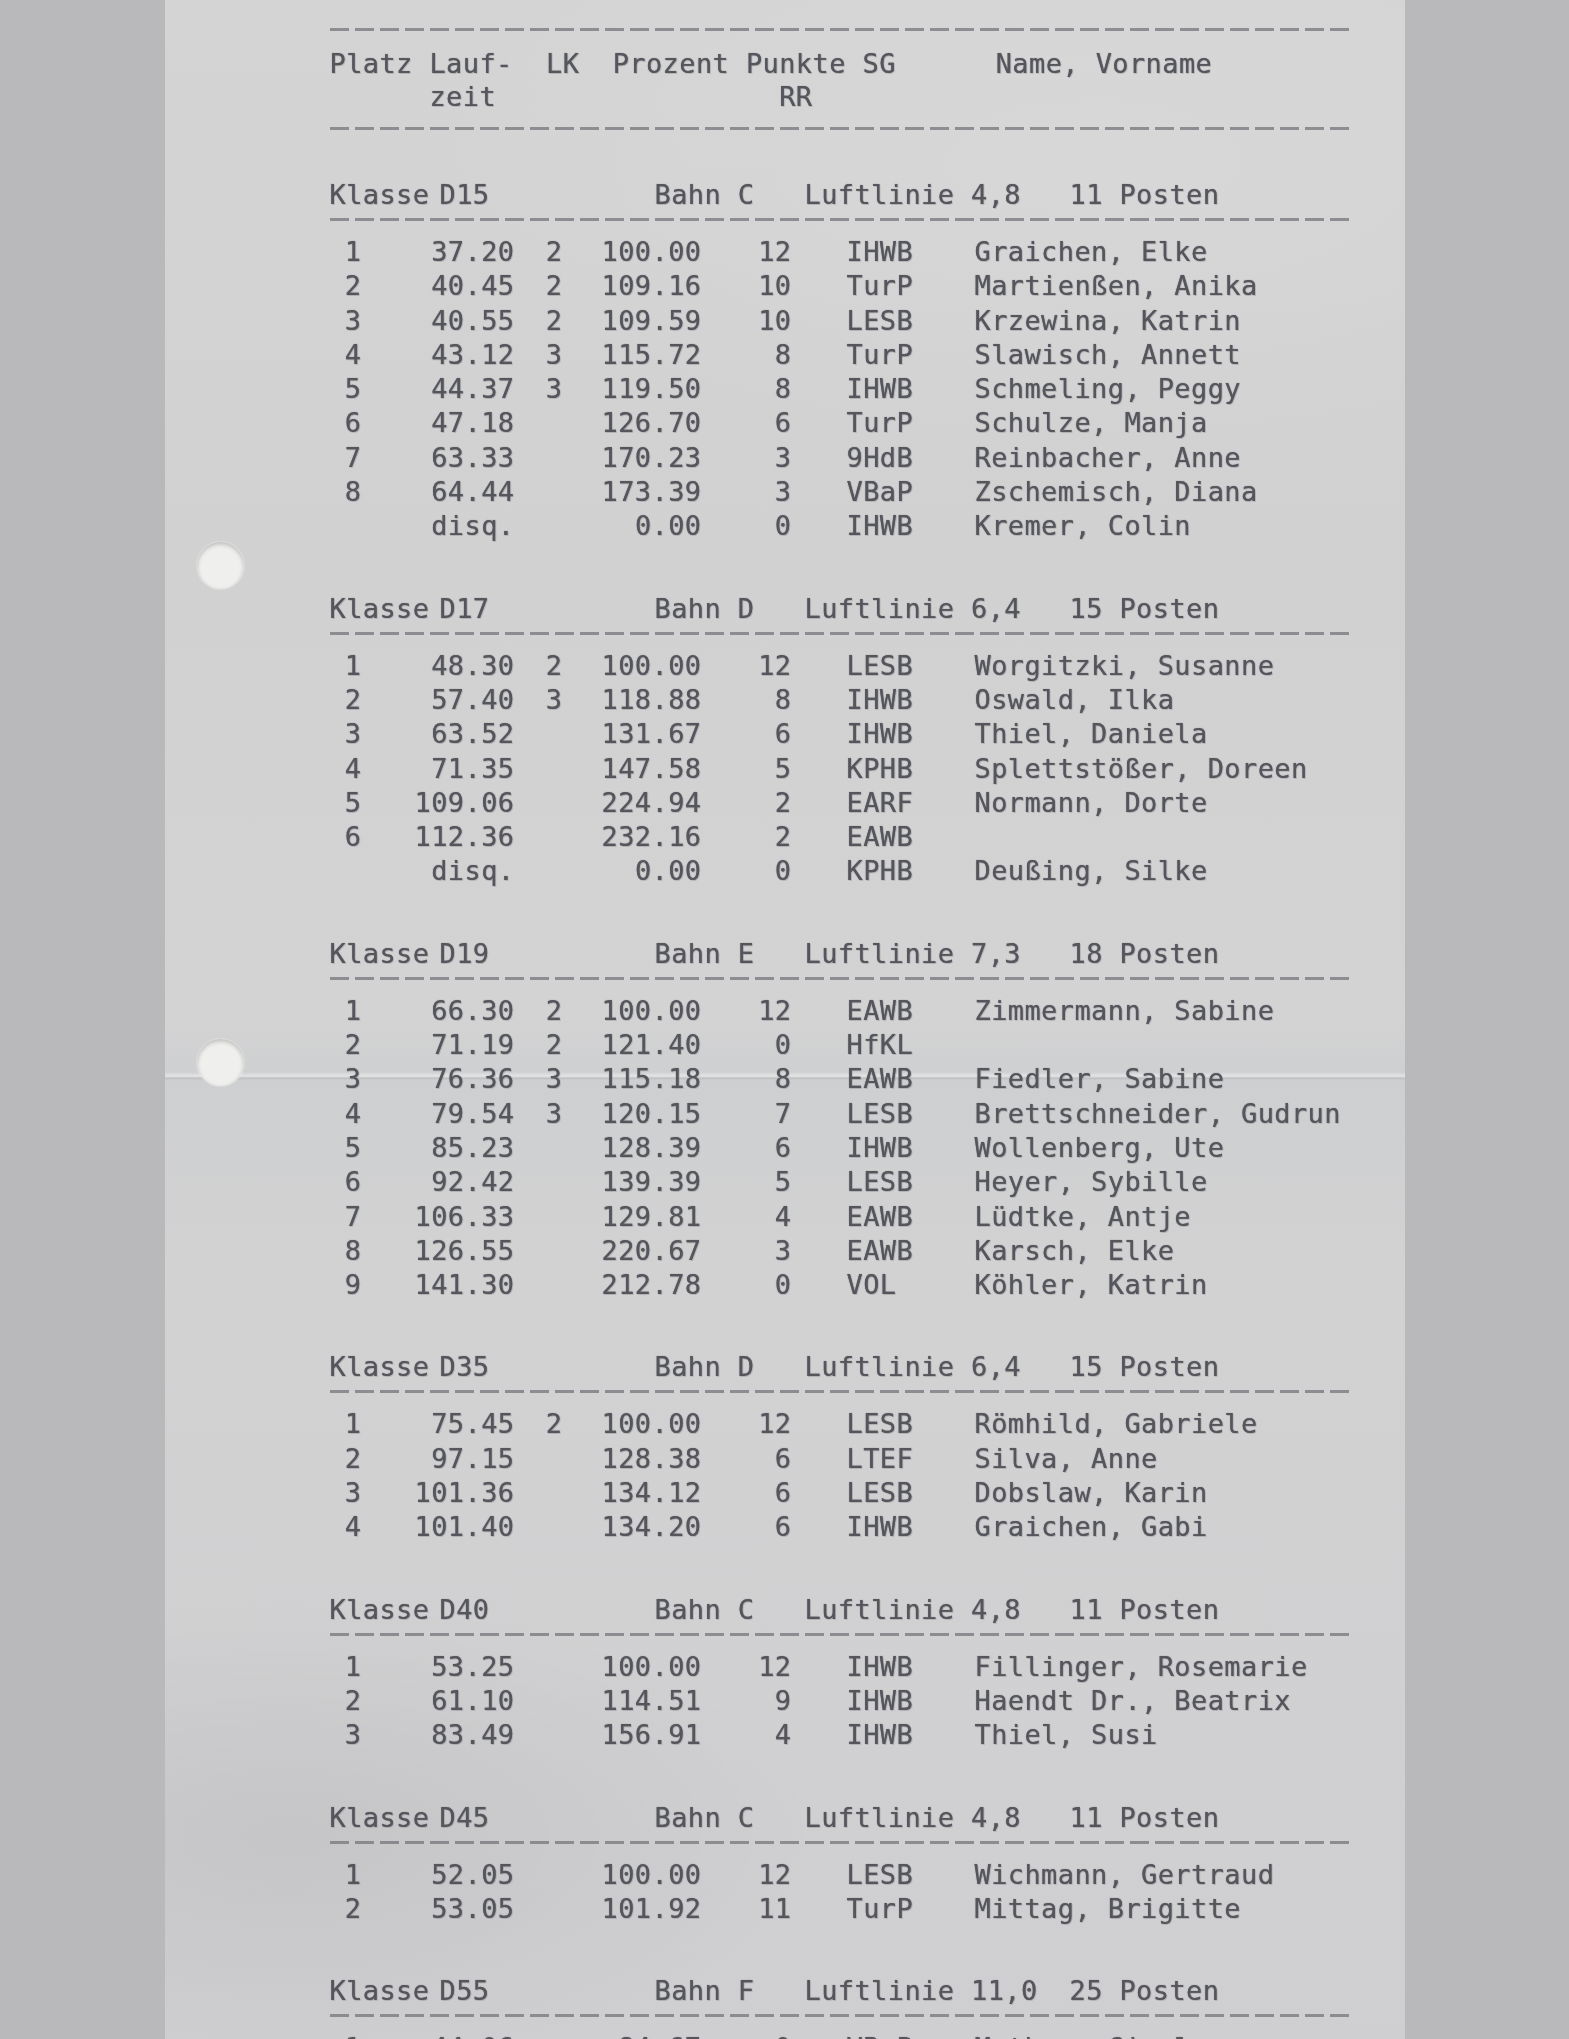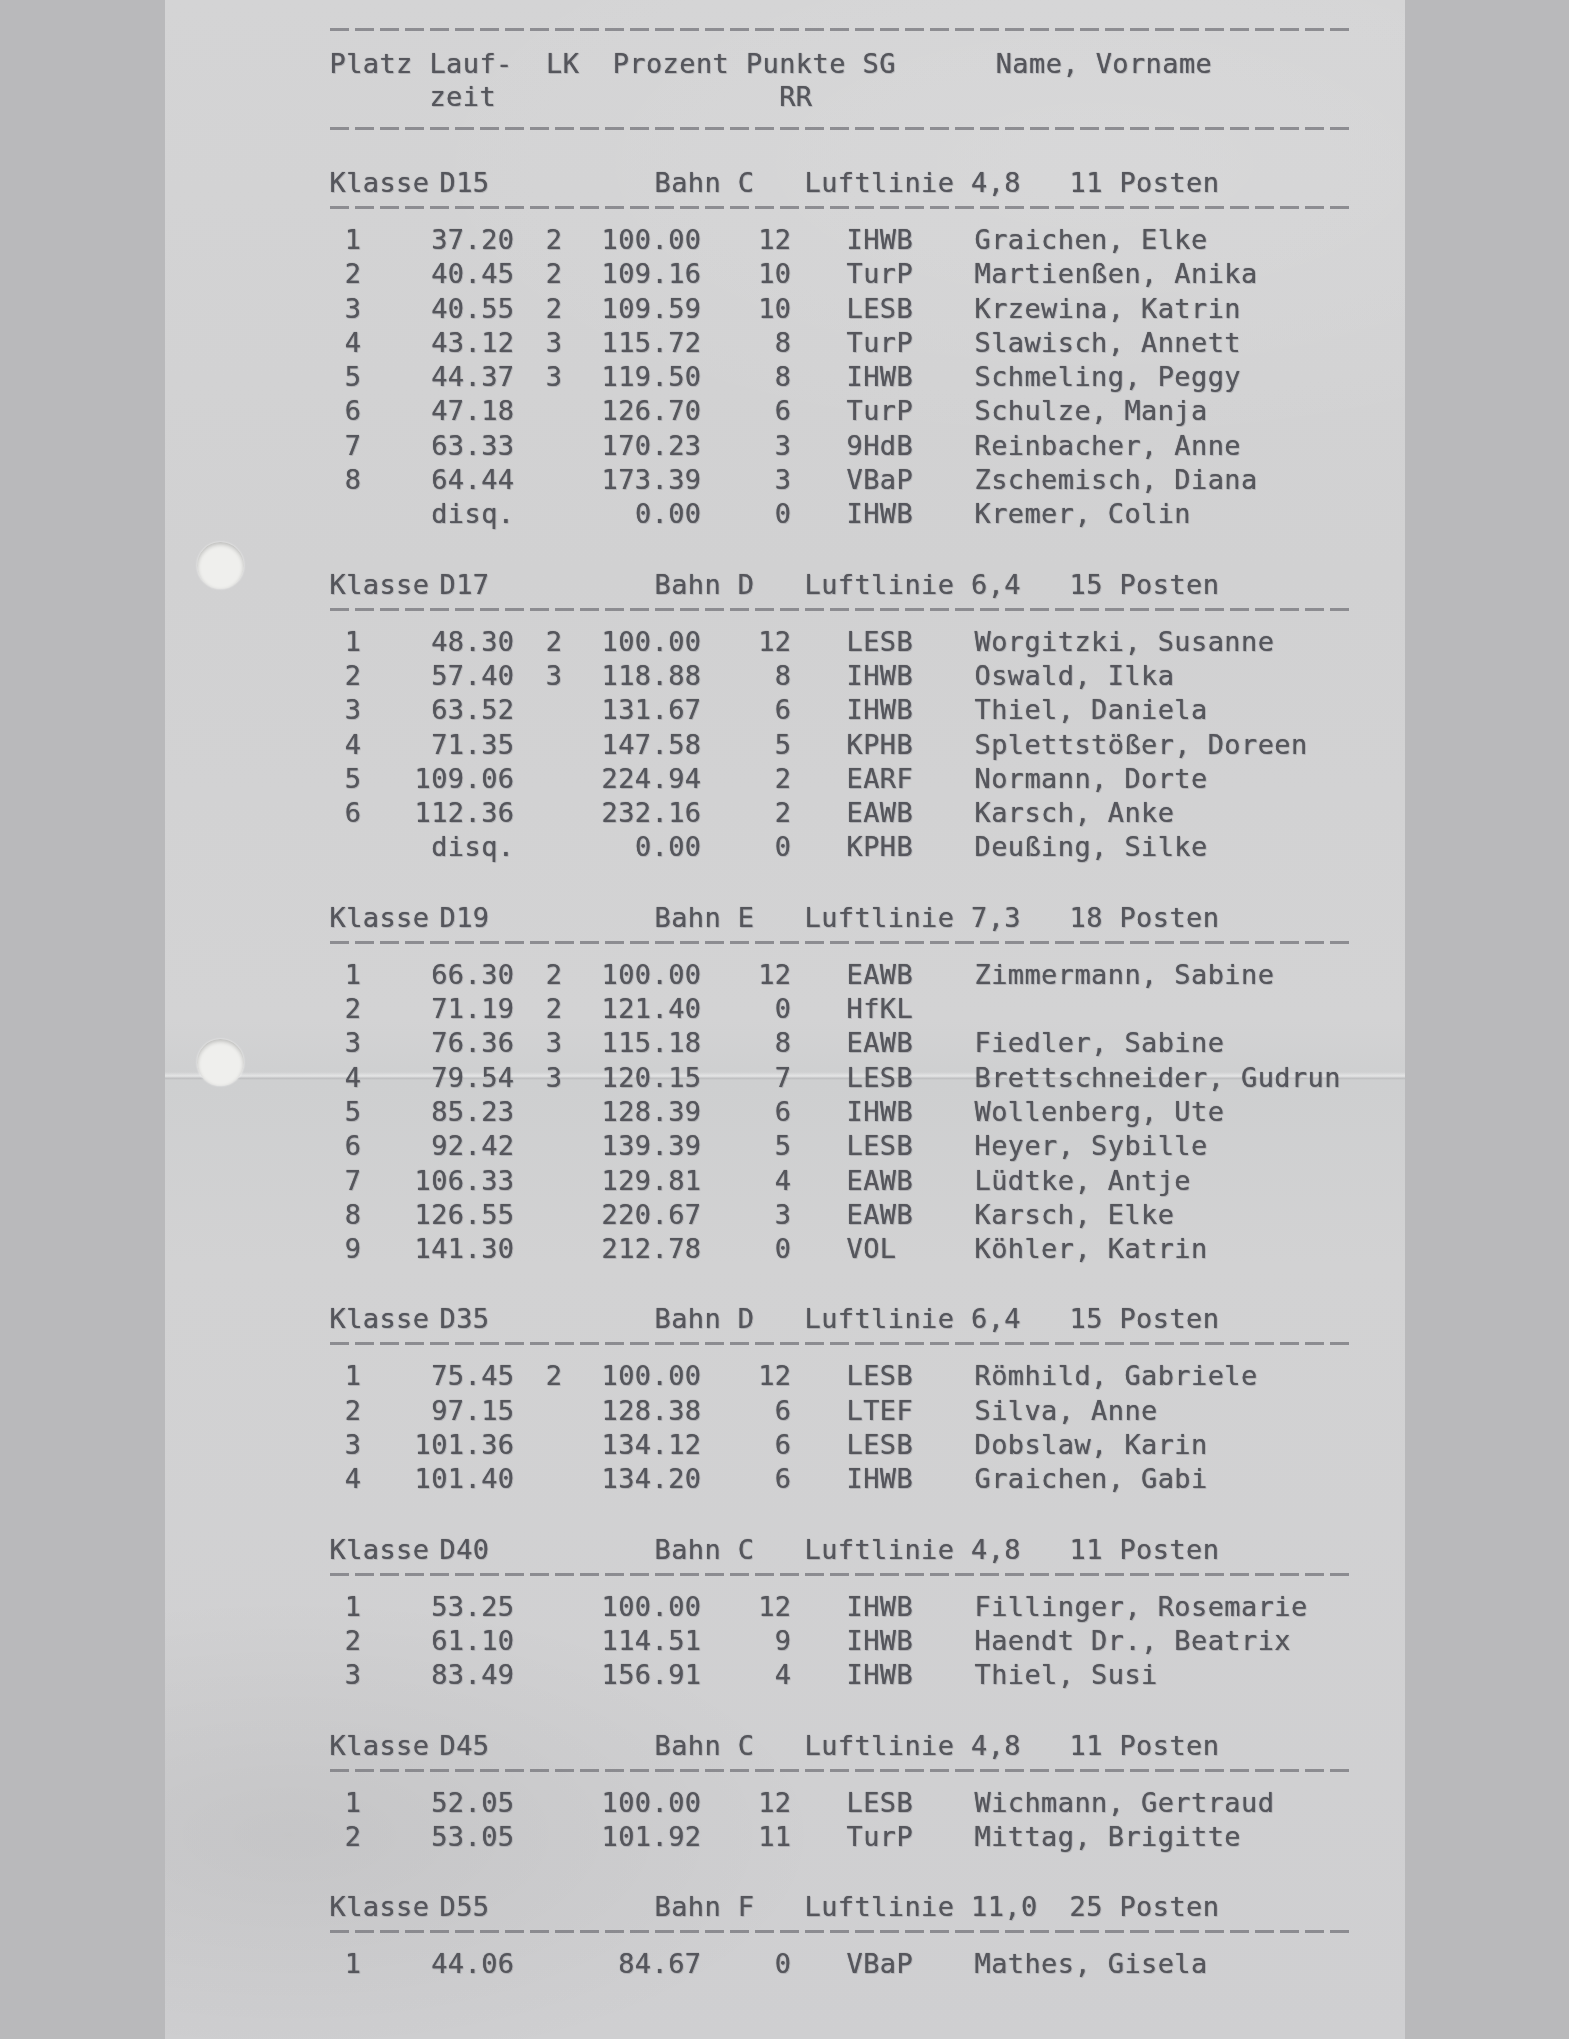--- a/index.html
+++ b/index.html
@@ -39,21 +39,21 @@
 
   .ink {
     white-space:pre;
     text-shadow: 0 0 1px rgba(85,86,92,0.85), 1px 1px 0 rgba(150,150,156,0.35);
     letter-spacing:0.4px;
   }
 
   .hdr { line-height:33px; }
   .hdr-block { margin-top:16px; margin-bottom:14px; }
 
-  .klasse { margin-top:36px; }
+  .klasse { margin-top:48px; }
   .klasse-header {
     display:grid;
     grid-template-columns:110px 215px 150px 265px 1fr;
     height:34px; line-height:34px;
   }
   .dash-k { margin-top:6px; }
   .rows { margin-top:14px; }
   .row {
     display:grid;
     grid-template-columns:32px 153px 48px 139px 90px 183px 1fr;
@@ -245,21 +245,20 @@
     <span class="col ink name">Normann, Dorte</span>
   </div>
 
   <div class="row">
     <span class="col ink platz">6</span>
     <span class="col ink zeit">112.36</span>
     <span class="col ink lk"></span>
     <span class="col ink prozent">232.16</span>
     <span class="col ink punkte">2</span>
     <span class="col ink sg">EAWB</span>
-    <span class="col ink name">Karsch, Anke</span>
   </div>
 
   <div class="row">
     <span class="col ink platz"></span>
     <span class="col ink zeit">disq.</span>
     <span class="col ink lk"></span>
     <span class="col ink prozent">0.00</span>
     <span class="col ink punkte">0</span>
     <span class="col ink sg">KPHB</span>
     <span class="col ink name">Deußing, Silke</span>

